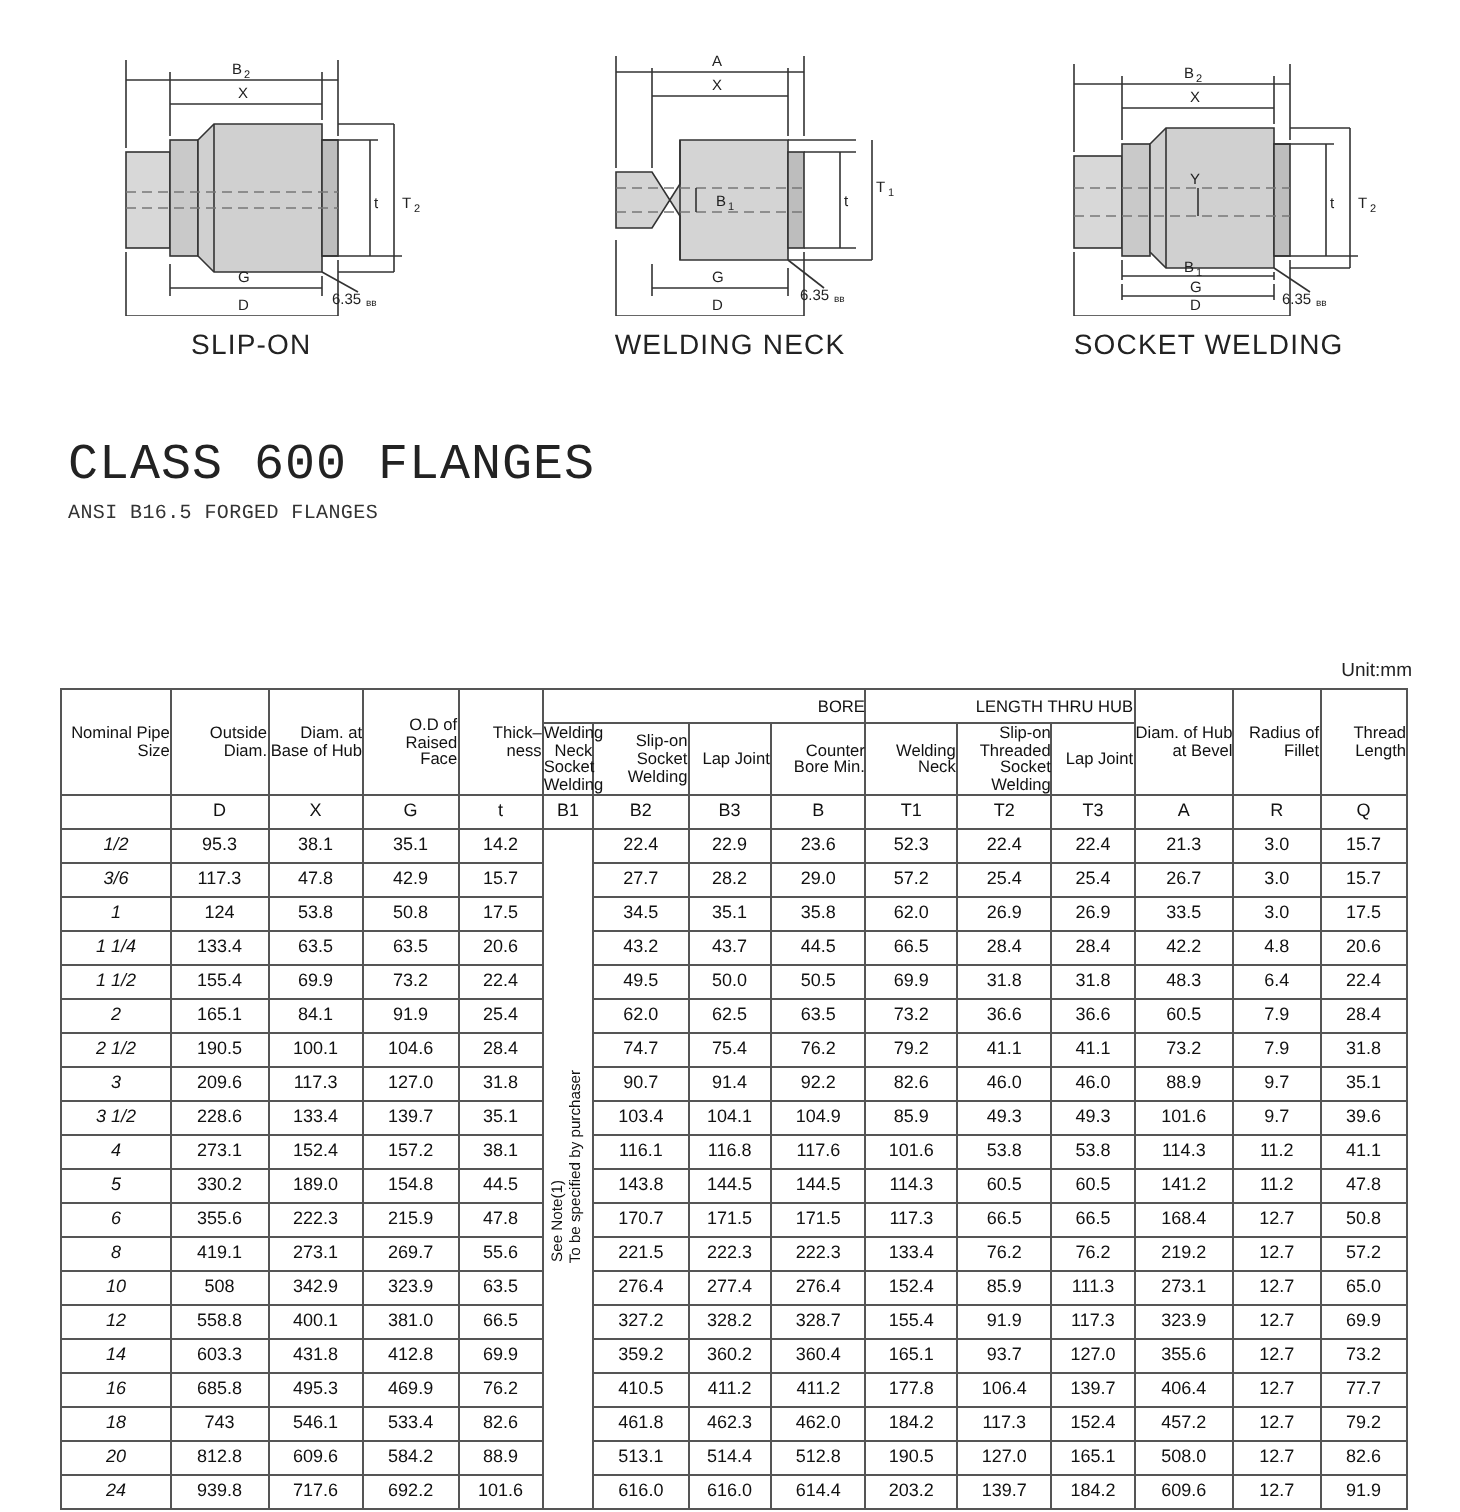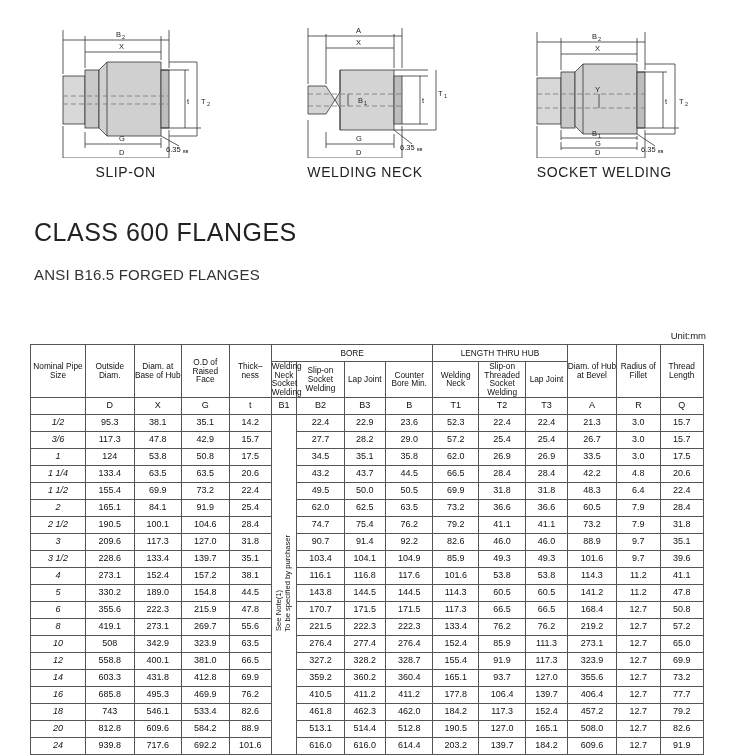--- a/index.html
+++ b/index.html
@@ -31,31 +31,31 @@
   .dwg svg { display:block; }
   .dcaption {
     font-size:14px;
     letter-spacing:0.6px;
     color:#222;
     margin-top:6px;
     text-align:center;
   }
 
   
-  .titles { padding:18px 0 0 34px; }
+  .titles { padding:18px 0 0 34px;font-family:Liberation Mono, monospace; }
   .main-title {
     font-size:25px;
     letter-spacing:0.5px;
     color:#222;
     font-weight:400;
   }
   .sub-title {
-    font-size:15px;
+    font-size:10px;
     color:#333;
-    margin-top:19px;
+    margin-top:5px;
     letter-spacing:0.2px;
   }
 
   .unit-note {
     position:absolute;
     right:24px;
     top:330px;
     font-size:9.5px;
     color:#222;
   }
@@ -80,20 +80,21 @@
     vertical-align:middle;
     padding:0;
     height:17px;
     line-height:1.05;
     font-weight:400;
   }
   table.flange th {
     background:#fff;
     font-size:8.3px;
     letter-spacing:0;
+    text-align:right;
   }
   .hdr-group { font-size:9px; letter-spacing:0.5px; }
   .sym-row td { font-weight:700; font-size:9px; height:15px; }
   .rot {
     writing-mode:vertical-rl;
     transform:rotate(180deg);
     font-size:7.6px;
     line-height:1.15;
     white-space:nowrap;
     display:inline-block;

